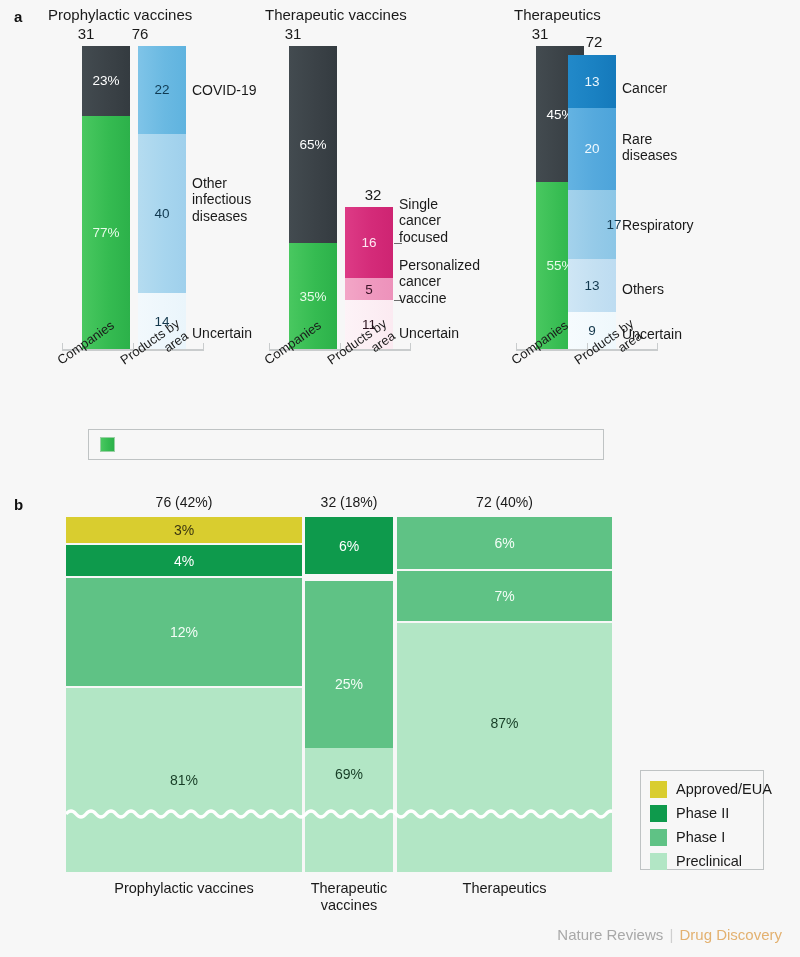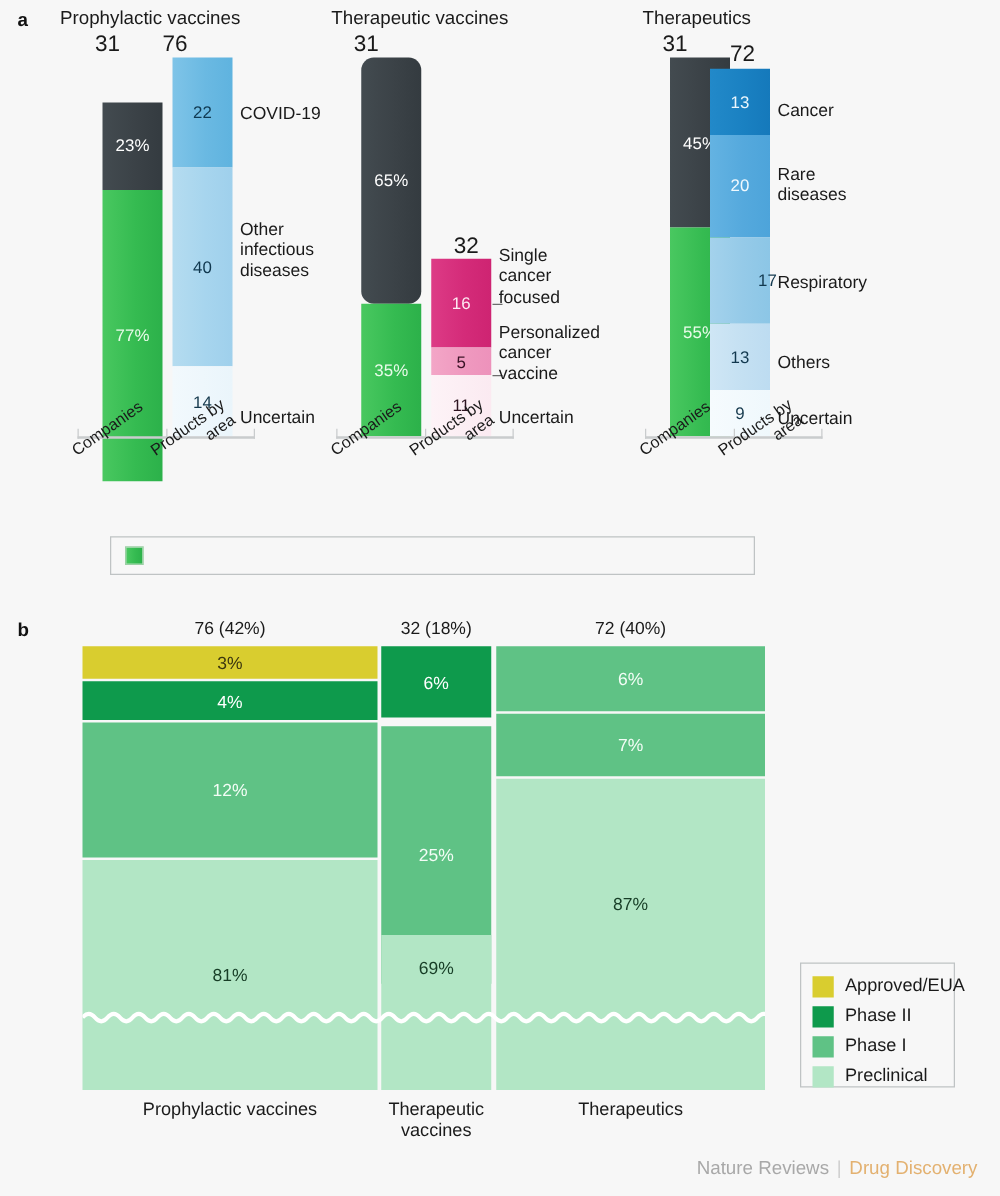--- a/index.html
+++ b/index.html
@@ -11,21 +11,21 @@
     color:#1a1a1a;
     overflow:hidden;
   }
   .abs{position:absolute;}
 
   
   .panel-letter{font-weight:bold;font-size:15px;color:#111;}
 
   
   .a-title{font-size:15px;color:#1a1a1a;white-space:nowrap;}
-  .bar-total{font-size:18px;color:#1a1a1a;text-align:center;}
+  .bar-total{font-size:15px;color:#1a1a1a;text-align:center;}
   .bar{position:absolute;box-sizing:border-box;}
   .seg{position:absolute;left:0;right:0;box-sizing:border-box;
        display:flex;align-items:center;justify-content:center;
        font-size:13.5px;}
   .seg.dark{background:linear-gradient(90deg,#434b50 0%,#3b4247 55%,#343b40 100%);color:#ffffff;}
   .seg.green{background:linear-gradient(90deg,#49c860 0%,#35bb51 55%,#2cb14a 100%);color:#e8fbe9;}
   .baseline{position:absolute;height:2px;background:#c9cccd;}
   .axis-tick{position:absolute;width:1px;background:#c9cccd;}
   .rot-label{position:absolute;font-size:13px;color:#1a1a1a;
       transform-origin:left top;transform:rotate(-35deg);
@@ -79,21 +79,21 @@
   .footer .dd{color:#e3b170;}
 </style>
 </head>
 <body>
 
 <div class="abs panel-letter" style="left:14px;top:8px;">a</div>
 
 <div class="abs a-title" style="left:48px;top:6px;">Prophylactic vaccines</div>
 
 <div class="abs bar-total" style="left:58px;top:25px;width:56px;">31</div>
-<div class="abs bar" style="left:82px;top:46px;width:48px;height:303px;margin-top:36px;">
+<div class="abs bar" style="left:82px;top:46px;width:48px;height:303px;">
   <div class="seg dark" style="top:0;height:69.7px;">23%</div>
   <div class="seg green" style="top:69.7px;bottom:0;">77%</div>
 </div>
 
 <div class="abs bar-total" style="left:112px;top:25px;width:56px;">76</div>
 <div class="abs bar" style="left:138px;top:46px;width:48px;height:303px;">
   <div class="seg bl1" style="top:0;height:87.7px;">22</div>
   <div class="seg bl2" style="top:87.7px;height:159.5px;">40</div>
   <div class="seg bl0" style="top:247.2px;bottom:0;">14</div>
 </div>
@@ -105,21 +105,21 @@
 <div class="rot-label" style="left:118px;top:356px;">Products by<br>area</div>
 
 <div class="cat-label" style="left:192px;top:82px;">COVID-19</div>
 <div class="cat-label" style="left:192px;top:175px;">Other<br>infectious<br>diseases</div>
 <div class="cat-label" style="left:192px;top:325px;">Uncertain</div>
 
 <div class="abs a-title" style="left:265px;top:6px;">Therapeutic vaccines</div>
 
 <div class="abs bar-total" style="left:265px;top:25px;width:56px;">31</div>
 <div class="abs bar" style="left:289px;top:46px;width:48px;height:303px;">
-  <div class="seg dark" style="top:0;height:197px;border-radius:10px;">65%</div>
+  <div class="seg dark" style="top:0;height:197px;">65%</div>
   <div class="seg green" style="top:197px;bottom:0;">35%</div>
 </div>
 
 <div class="abs bar-total" style="left:345px;top:186px;width:56px;">32</div>
 <div class="abs bar" style="left:345px;top:207px;width:48px;height:142px;">
   <div class="seg p1" style="top:0;height:71px;">16</div>
   <div class="seg p2" style="top:71px;height:22.2px;">5</div>
   <div class="seg p3" style="top:93.2px;bottom:0;">11</div>
 </div>
 <div class="abs baseline" style="left:269px;top:349px;width:142px;"></div>

